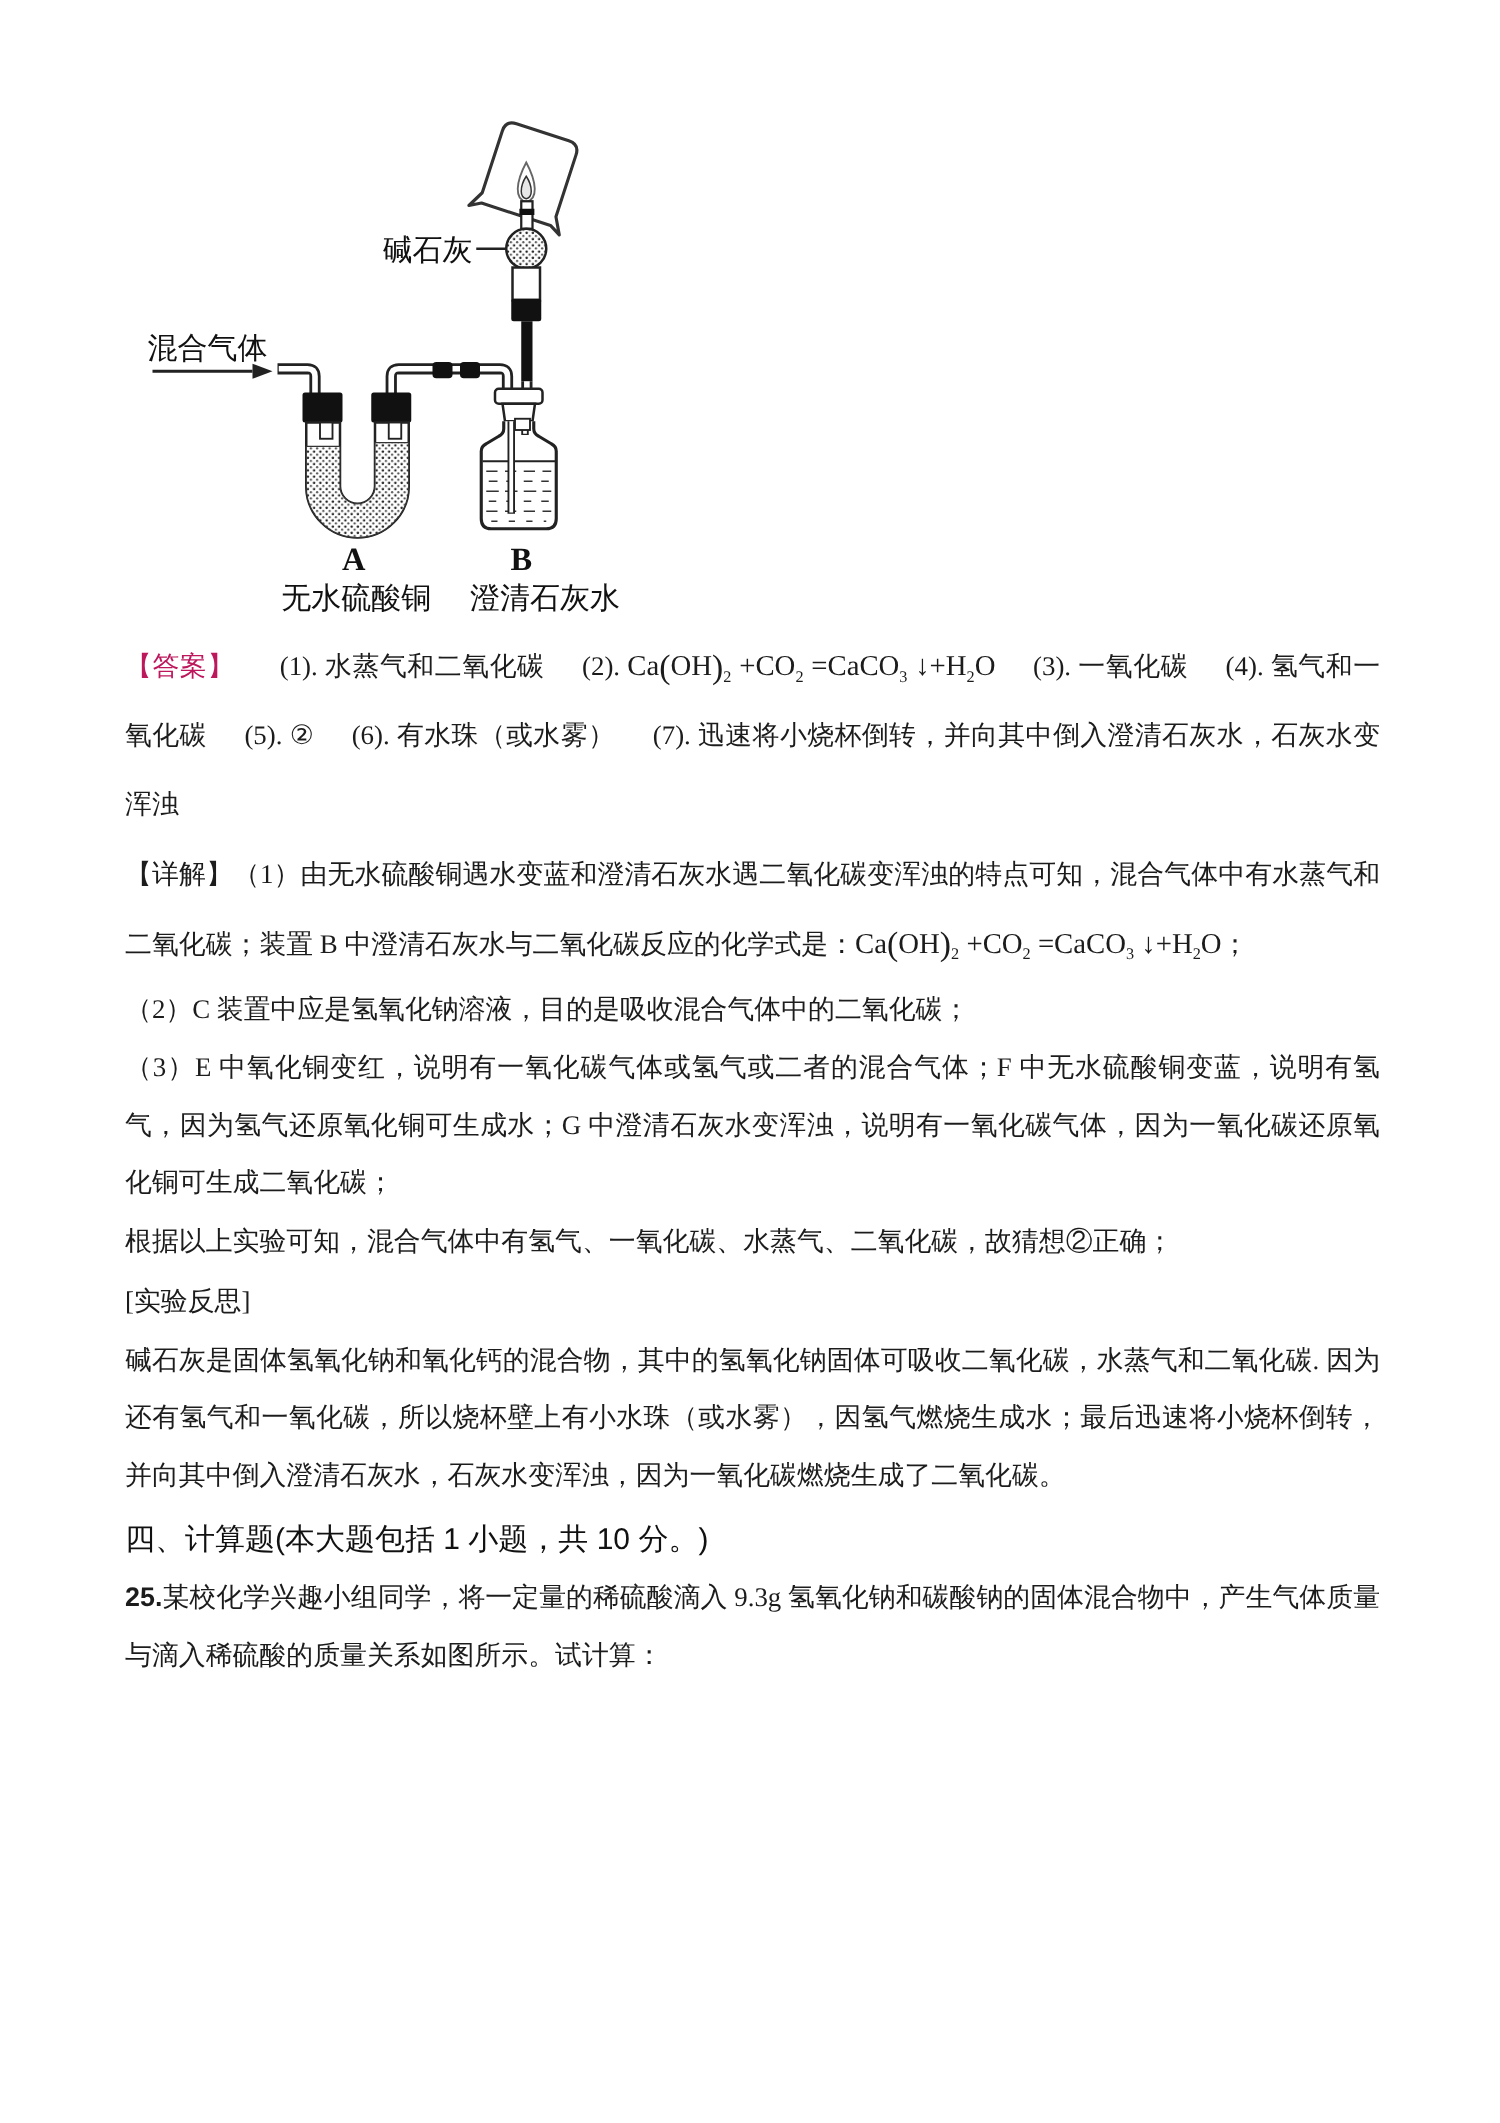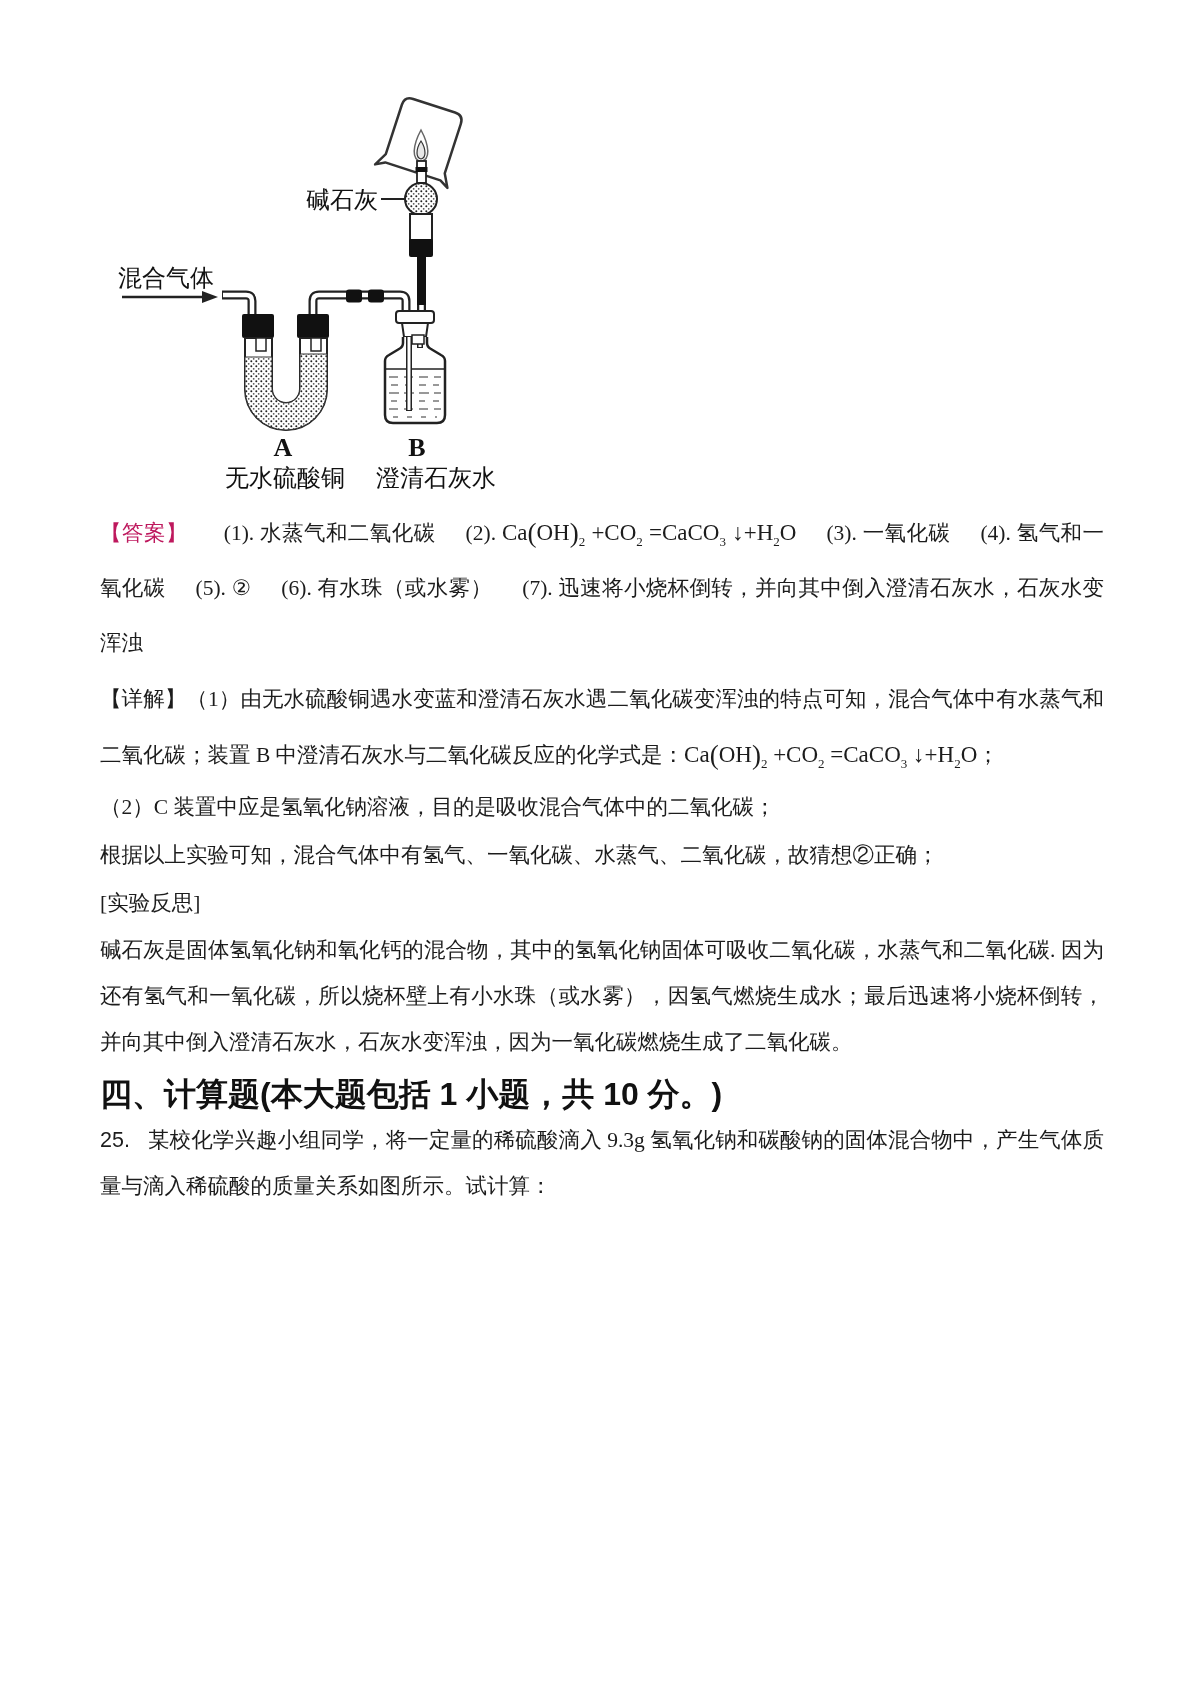--- a/index.html
+++ b/index.html
@@ -15,25 +15,25 @@
   .lh56{line-height:56px}
   .lh48{line-height:48px}
   .lh30{line-height:30px}
   .blue{color:#be185d;}
   .gap{display:inline-block;width:30px;}
   .gap-lg{display:inline-block;width:36px;}
   .formula{font-family:"Liberation Serif","DejaVu Serif",serif;font-size:23px;white-space:nowrap;}
   .formula sub{font-size:13px;line-height:0;}
   .formula .paren{font-size:27px;vertical-align:-2px;}
   .sec-heading{
-    font-size:32px;font-weight:bold;margin:12px 0 0 0;line-height:34px;
+    font-size:24px;font-weight:normal;margin:12px 0 0 0;line-height:34px;
     font-family:"Liberation Sans","DejaVu Sans",sans-serif;color:#111;
   }
   .q-para{margin-top:6px;}
-  .qnum{font-weight:normal;font-family:"Liberation Sans","DejaVu Sans",sans-serif;margin-right:18px;}
+  .qnum{font-weight:bold;font-family:"Liberation Sans","DejaVu Sans",sans-serif;margin-right:0;}
   svg text{font-family:"Liberation Serif","DejaVu Serif",serif;fill:#111;}
 </style>
 </head>
 <body>
 
 <svg class="diagram-svg" width="420" height="410" viewBox="0 0 420 410" xmlns="http://www.w3.org/2000/svg">
   <defs>
     <pattern id="stip" width="5" height="5" patternUnits="userSpaceOnUse">
       <rect width="5" height="5" fill="#ffffff"></rect>
       <circle cx="1.3" cy="1.3" r="1" fill="#222"></circle>
@@ -131,20 +131,21 @@
     <span>迅速将小烧杯倒转，并向其中倒入澄清石灰水，石灰水变浑浊</span>
   </p>
 
 
   <p class="para lh56">
     <span>【详解】（1）由无水硫酸铜遇水变蓝和澄清石灰水遇二氧化碳变浑浊的特点可知，混合气体中有水蒸气和二氧化碳；装置 B 中澄清石灰水与二氧化碳反应的化学式是：</span><span class="formula"><span>Ca</span><span class="paren">(</span><span>OH</span><span class="paren">)</span><sub>2</sub><span> +CO</span><sub>2</sub><span> =CaCO</span><sub>3</sub><span> ↓+H</span><sub>2</sub><span>O</span></span><span>；</span>
   </p>
 
   <p class="para lh48">（2）C 装置中应是氢氧化钠溶液，目的是吸收混合气体中的二氧化碳；</p>
 
+  <p class="para">（3）E 中氧化铜变红，说明有一氧化碳气体或氢气或二者的混合气体；F 中无水硫酸铜变蓝，说明有氢气，因为氢气还原氧化铜可生成水；G 中澄清石灰水变浑浊，说明有一氧化碳气体，因为一氧化碳还原氧化铜可生成二氧化碳；</p>
 
 
   <p class="para lh48">根据以上实验可知，混合气体中有氢气、一氧化碳、水蒸气、二氧化碳，故猜想②正确；</p>
 
   <p class="para lh48">[实验反思]</p>
 
   <p class="para">碱石灰是固体氢氧化钠和氧化钙的混合物，其中的氢氧化钠固体可吸收二氧化碳，水蒸气和二氧化碳. 因为还有氢气和一氧化碳，所以烧杯壁上有小水珠（或水雾），因氢气燃烧生成水；最后迅速将小烧杯倒转，并向其中倒入澄清石灰水，石灰水变浑浊，因为一氧化碳燃烧生成了二氧化碳。</p>
 
   <h2 class="sec-heading">四、计算题(本大题包括 1 小题，共 10 分。)</h2>
 

